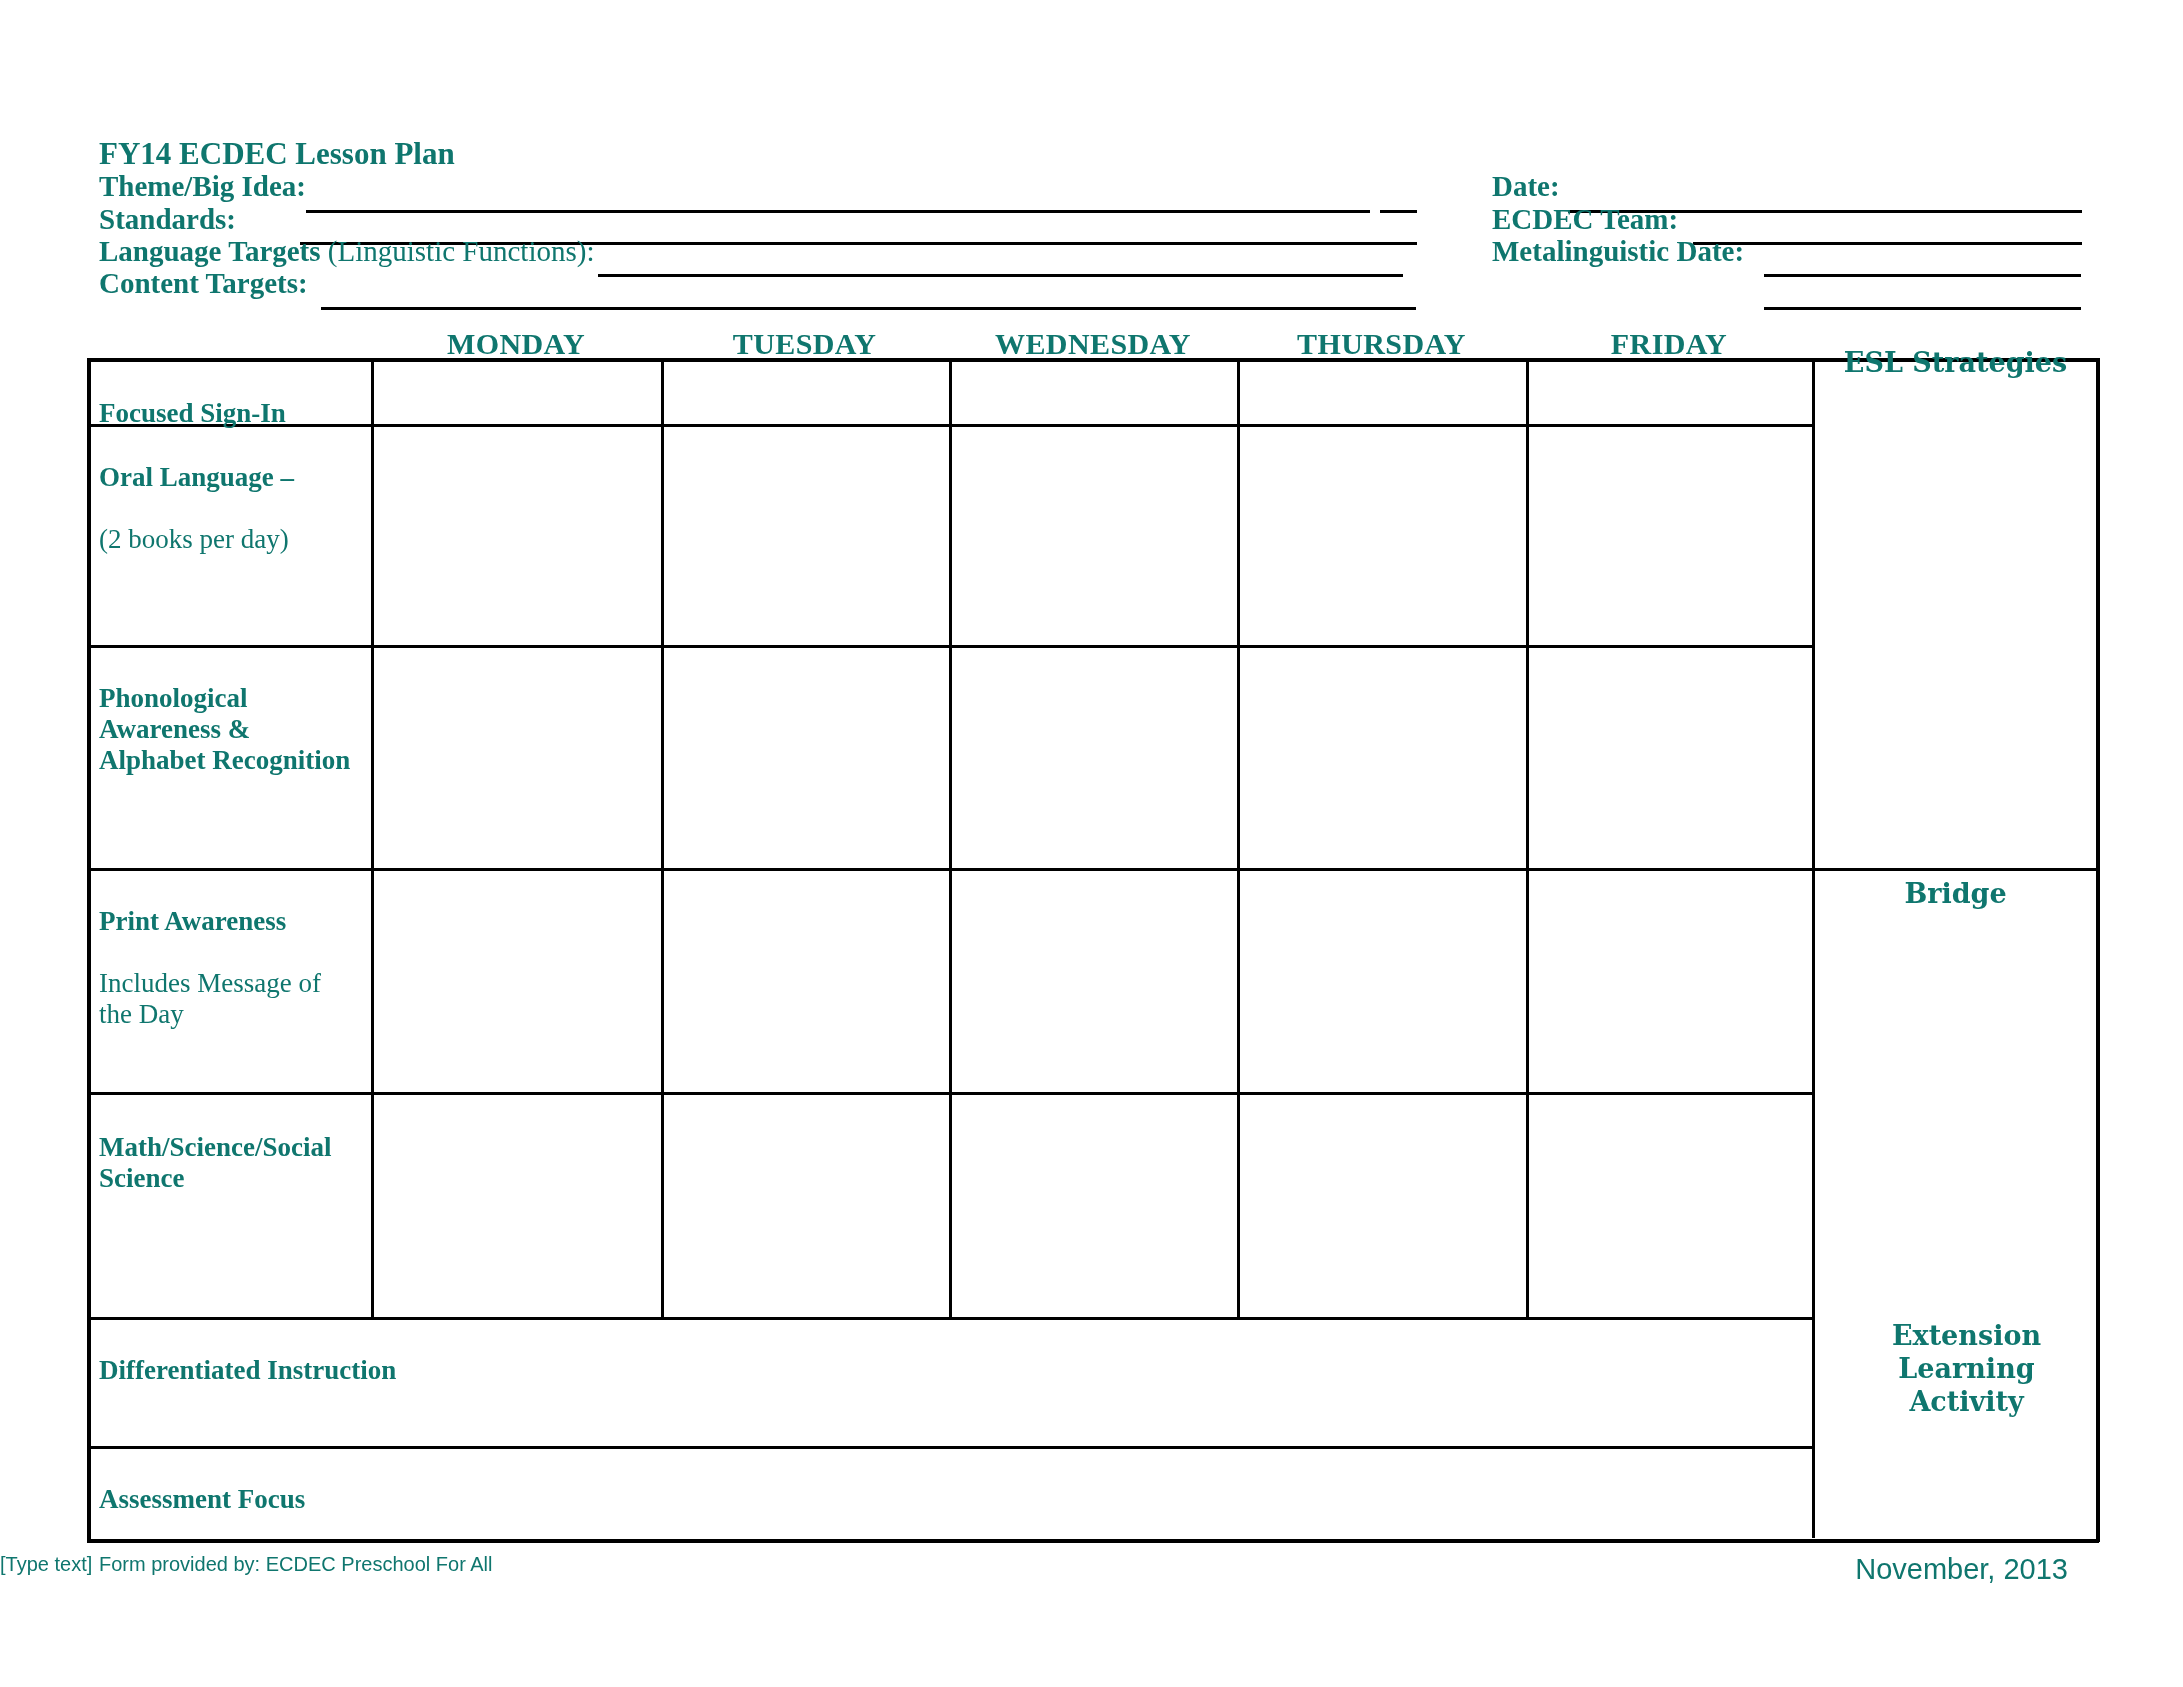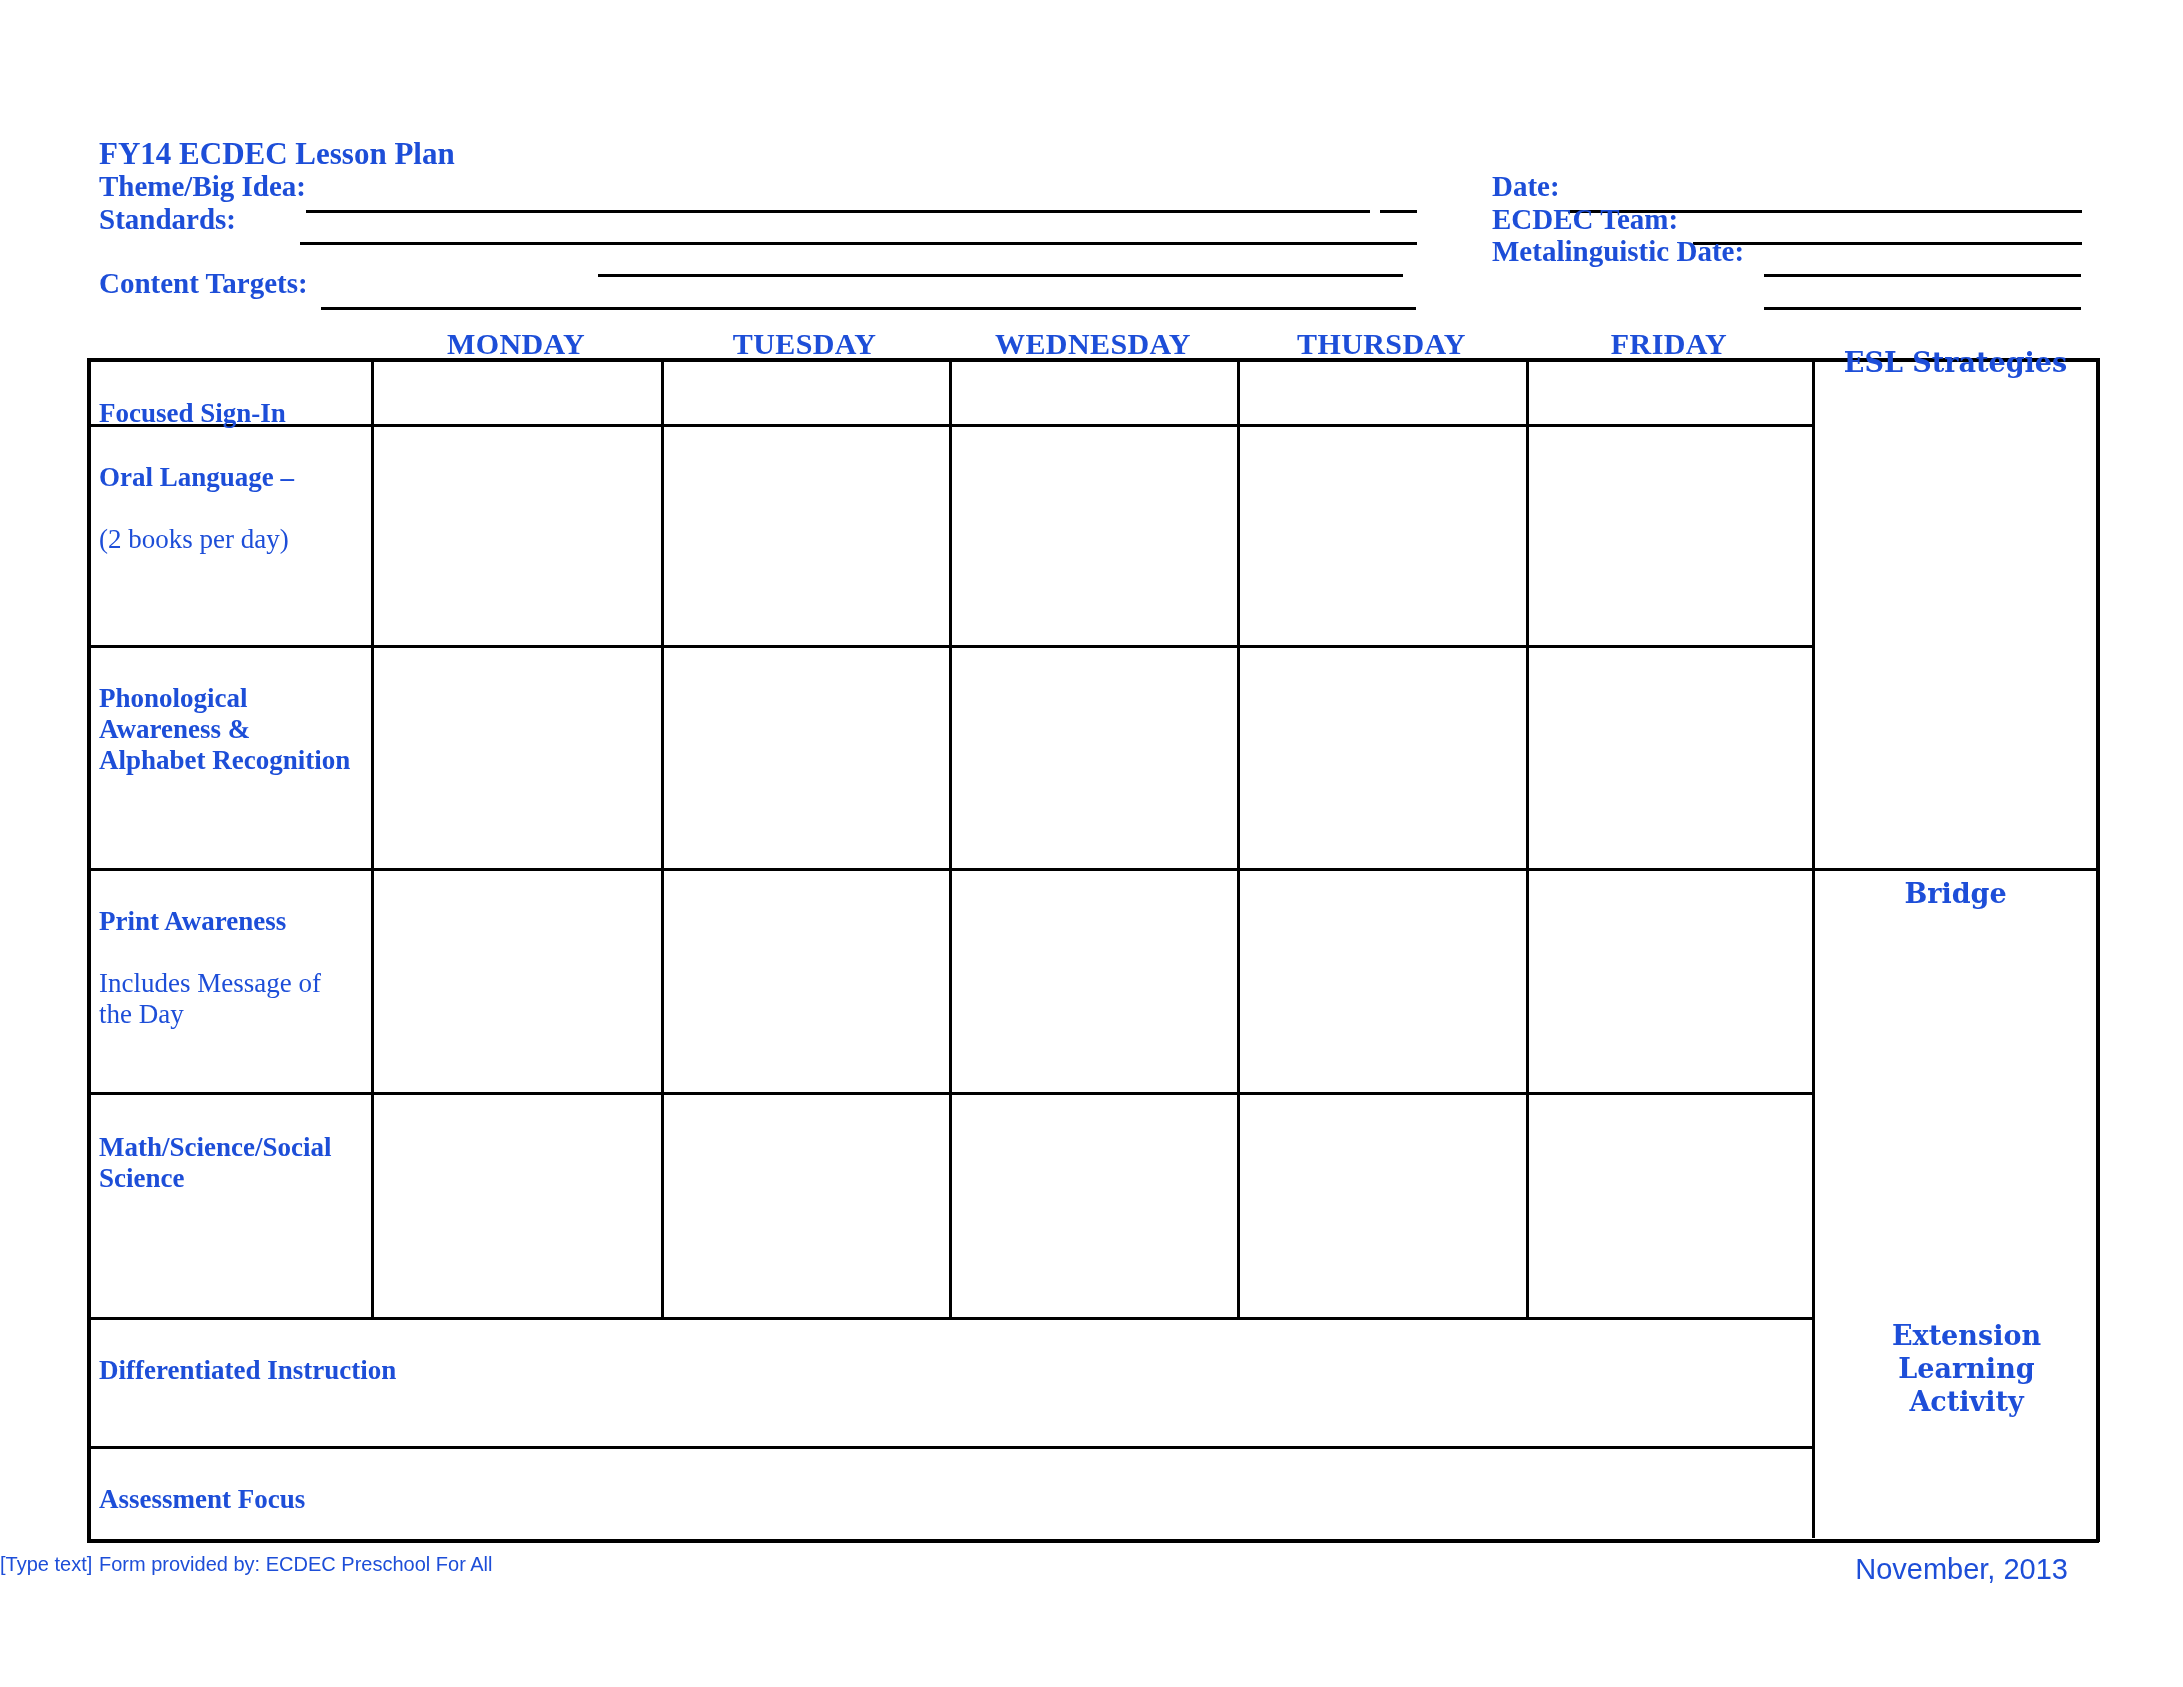--- a/index.html
+++ b/index.html
@@ -2,21 +2,21 @@
 <html style="font-size:14px"><head>
 <meta charset="utf-8">
 <style>
   * { margin: 0; padding: 0; box-sizing: border-box; }
   html, body { background: #ffffff; }
   #page {
     position: relative;
     width: 2164px;
     height: 1687px;
     background: #ffffff;
-    color: #1d4ed8;
+    color: #0f766e;
     font-family: "Liberation Serif", serif;
     overflow: hidden;
   }
   
   .doc-title {
     position: absolute;
     left: 99px; top: 136px;
     font-size: 31px; font-weight: bold;
     white-space: nowrap;
   }
@@ -80,20 +80,23 @@
 
   <div class="doc-title">FY14 ECDEC Lesson Plan</div>
 
   <div class="hdr-label" style="left:99px; top:171px;">Theme/Big Idea:</div>
   <div class="fill-line" style="left:306px; top:210px; width:1064px;"></div>
   <div class="fill-line" style="left:1380px; top:210px; width:37px;"></div>
 
   <div class="hdr-label" style="left:99px; top:204px;">Standards:</div>
   <div class="fill-line" style="left:300px; top:242px; width:1117px;"></div>
 
+  <div class="hdr-label" style="left:99px; top:236px;">
+    <span>Language Targets</span><span class="reg"> (Linguistic Functions):</span>
+  </div>
   <div class="fill-line" style="left:598px; top:274px; width:805px;"></div>
 
   <div class="hdr-label" style="left:99px; top:268px;">Content Targets:</div>
   <div class="fill-line" style="left:321px; top:307px; width:1095px;"></div>
 
   <div class="hdr-label" style="left:1492px; top:171px;">Date:</div>
   <div class="fill-line" style="left:1568px; top:210px; width:514px;"></div>
 
   <div class="hdr-label" style="left:1492px; top:204px;">ECDEC Team:</div>
   <div class="fill-line" style="left:1693px; top:242px; width:389px;"></div>

